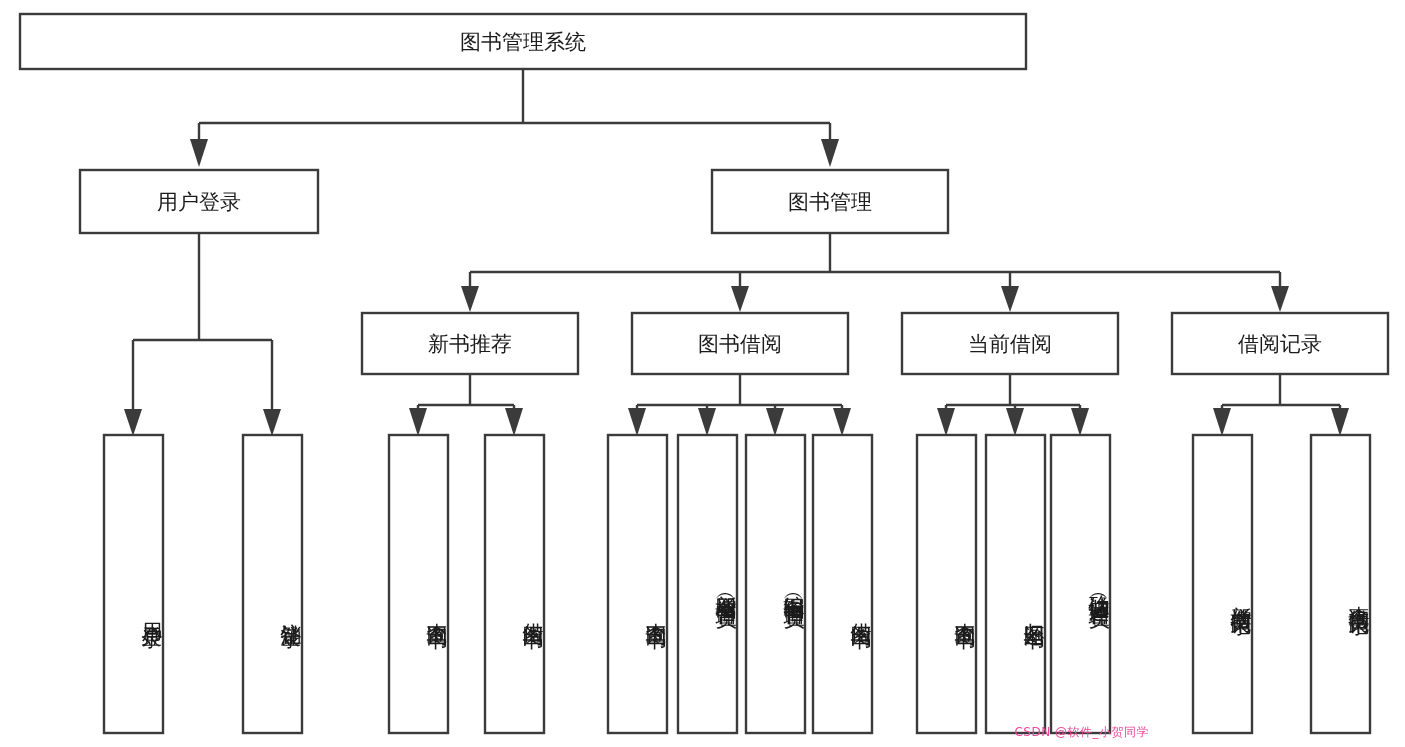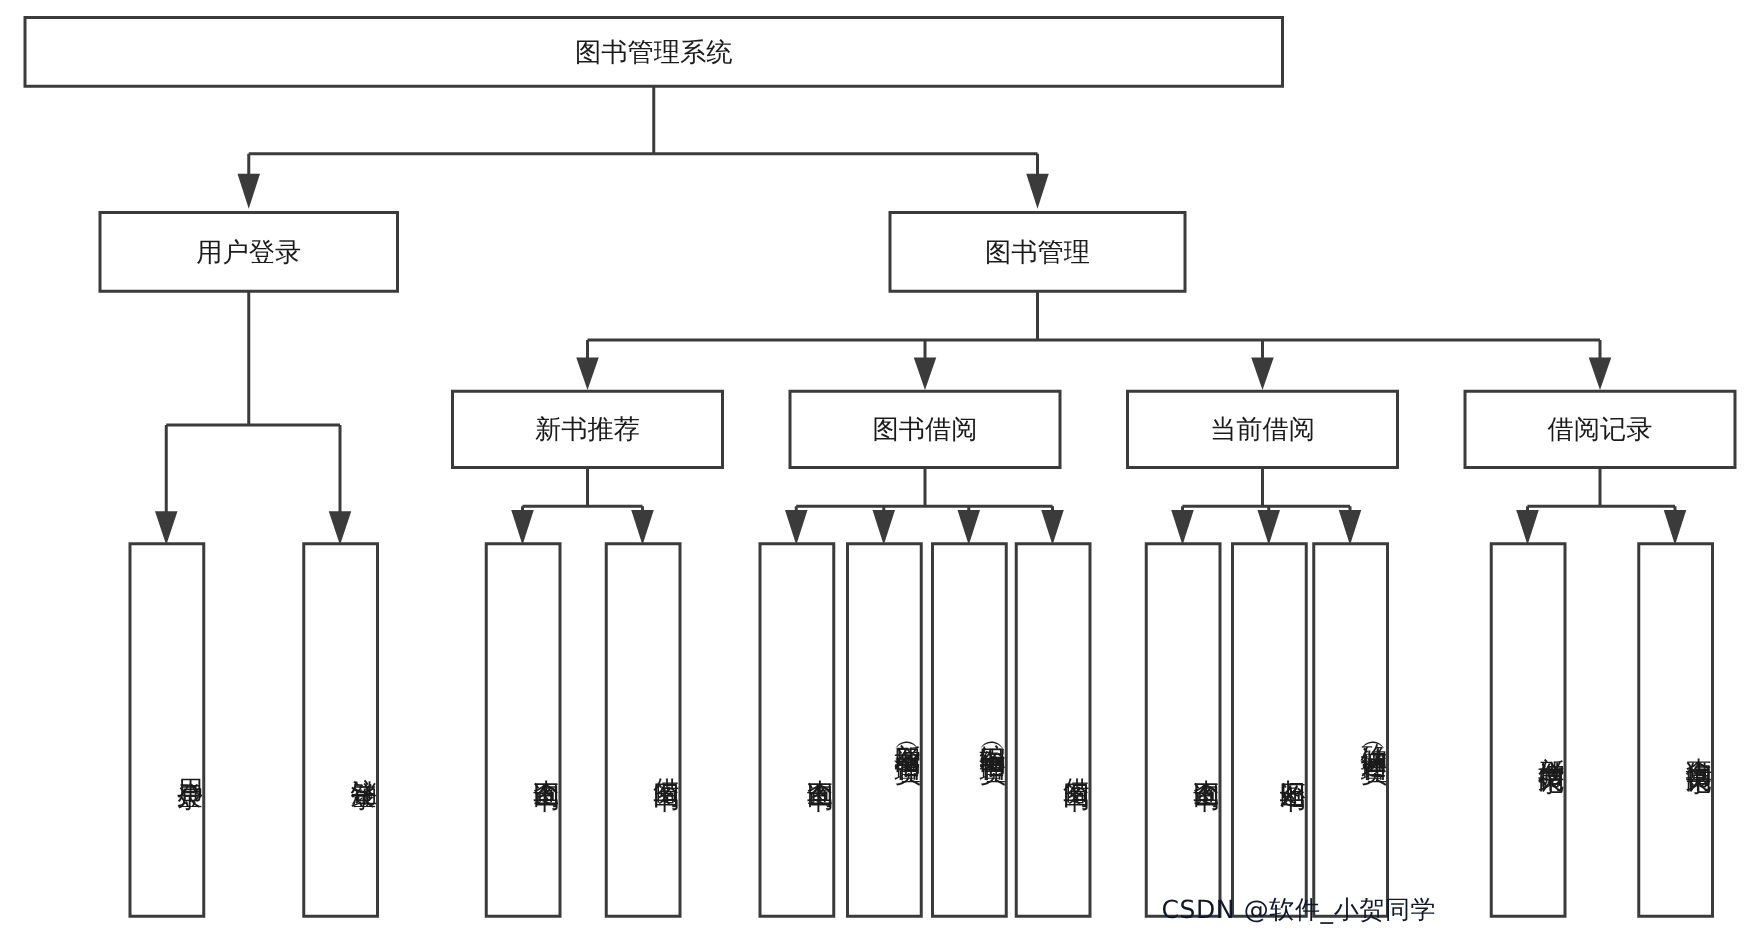--- a/index.html
+++ b/index.html
@@ -59,22 +59,22 @@
     color: #1b1b1b;
     letter-spacing: 2px;
     white-space: nowrap;
     pointer-events: none;
     font-family: "DejaVu Sans", "Liberation Sans", sans-serif;
   }
   .watermark {
     position: absolute;
     right: 10px;
     bottom: 6px;
-    color: #0f172a;
-    font-size: 20px;
+    color: #ec4899;
+    font-size: 12px;
     font-family: "DejaVu Sans", "Liberation Sans", sans-serif;
     letter-spacing: 0.5px;
     white-space: nowrap;
     text-align: right;
   }
 </style>
 </head>
 <body>
 
 <div id="diagram-root">

